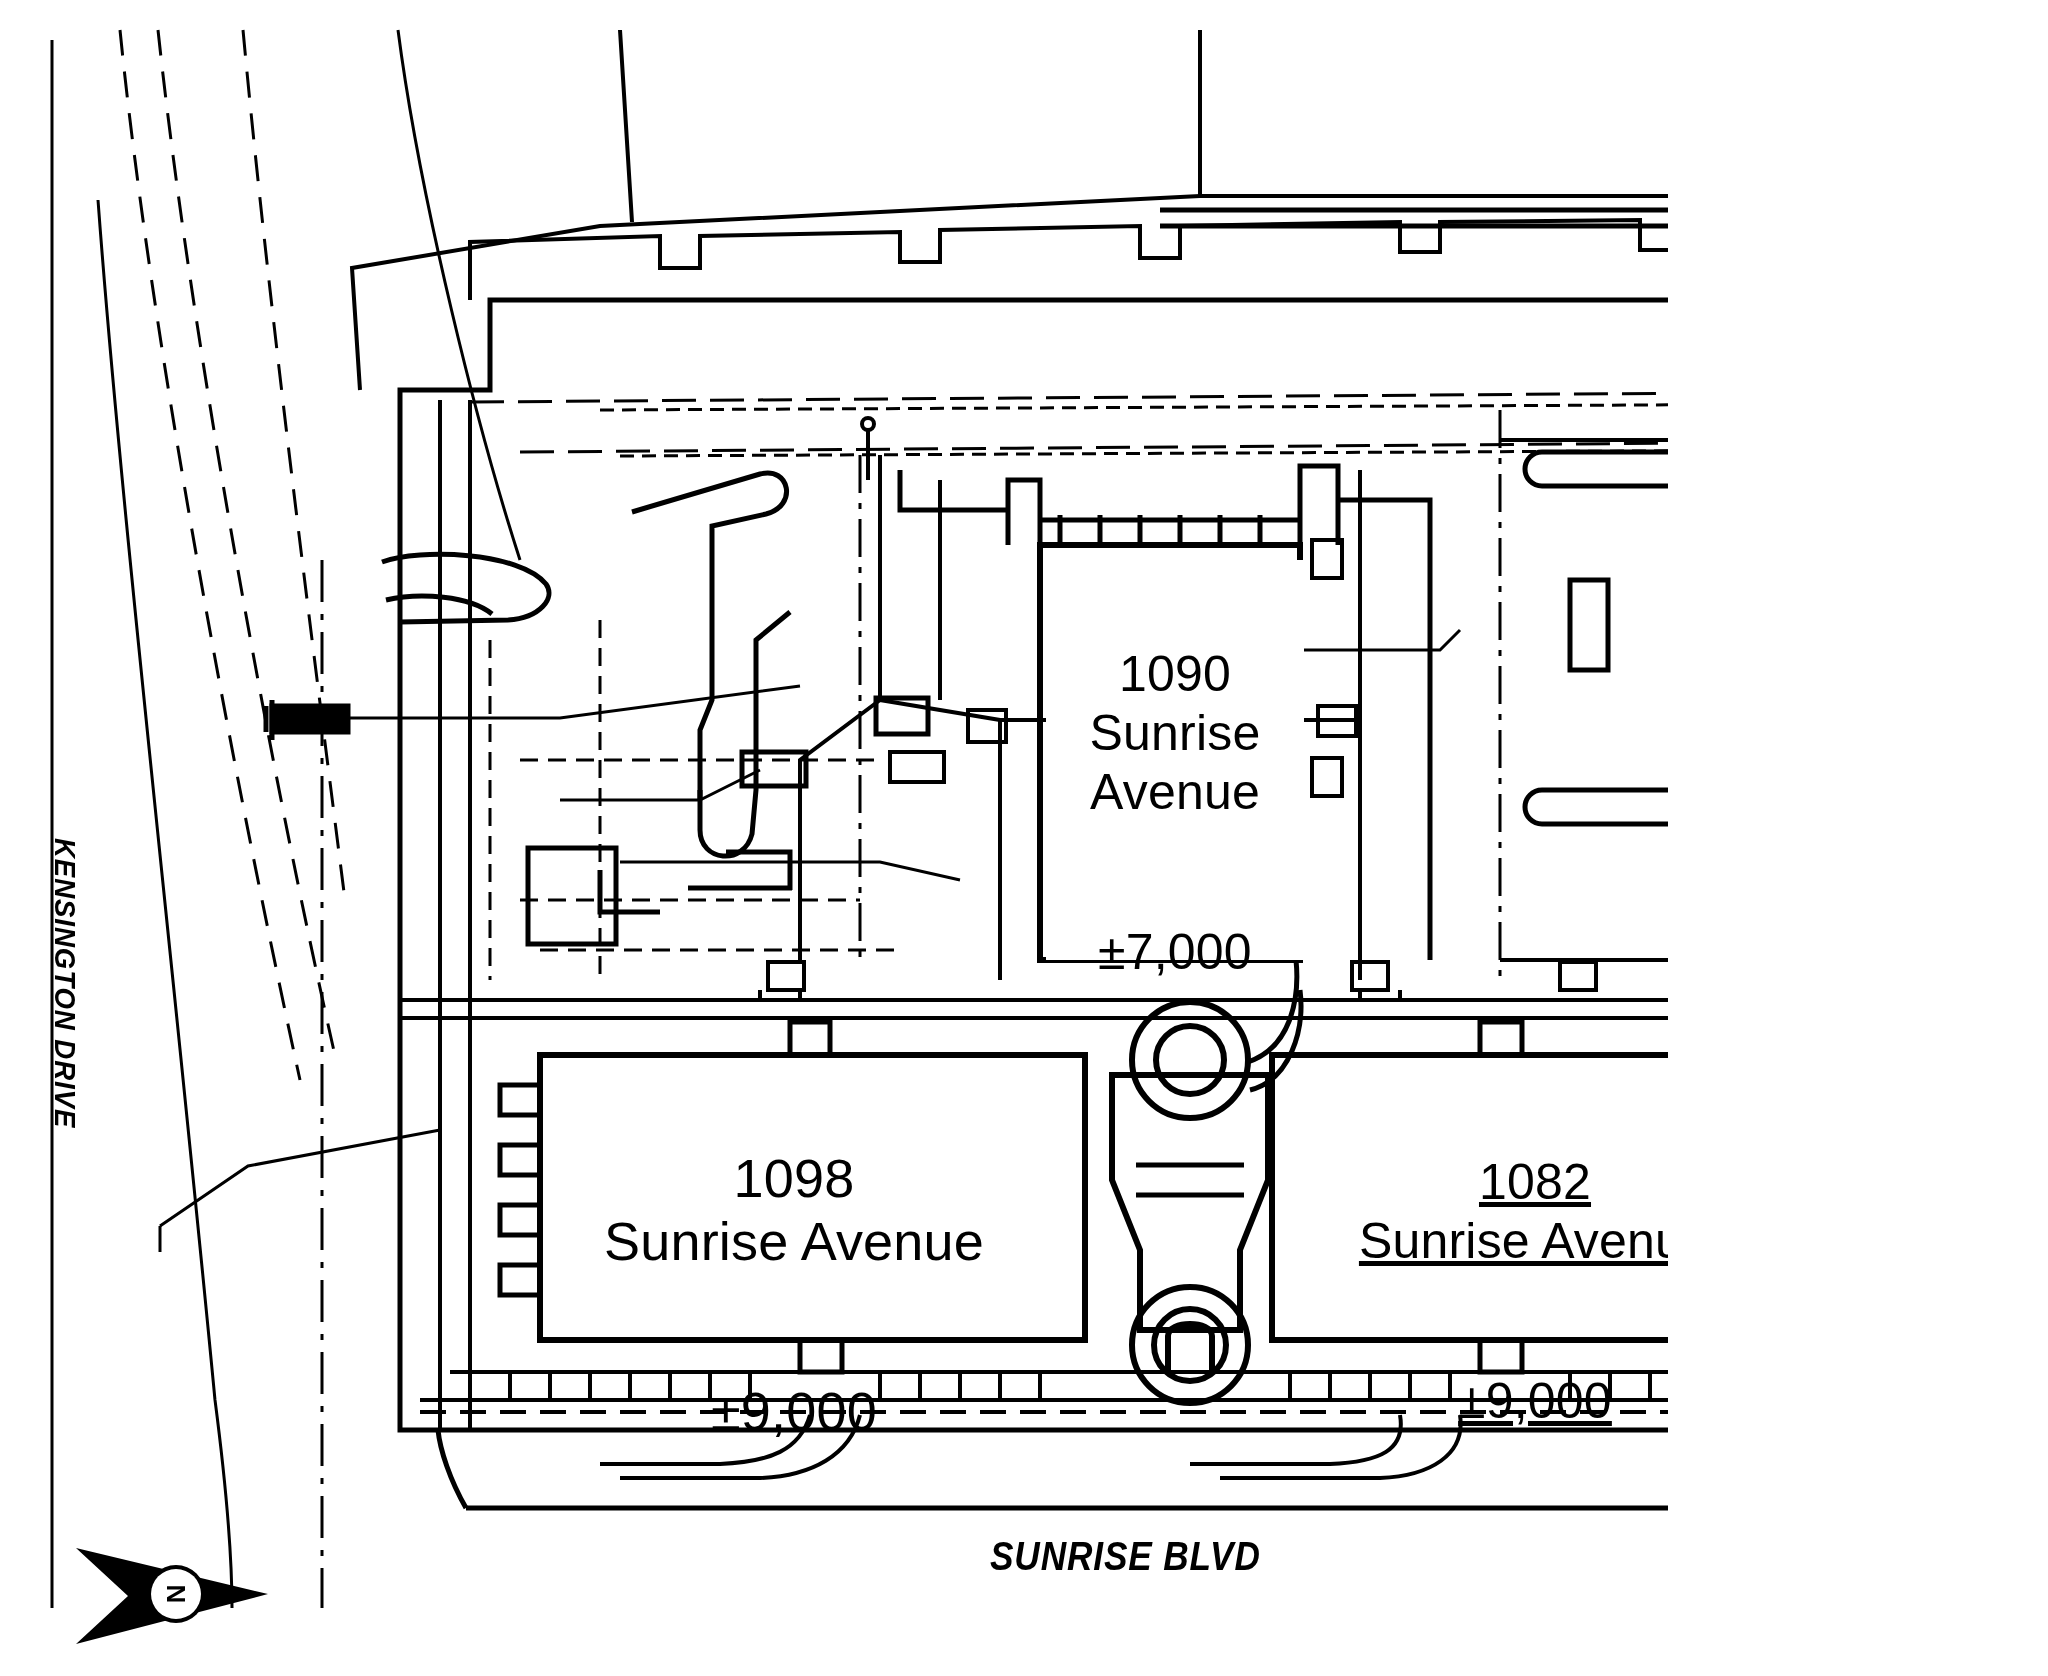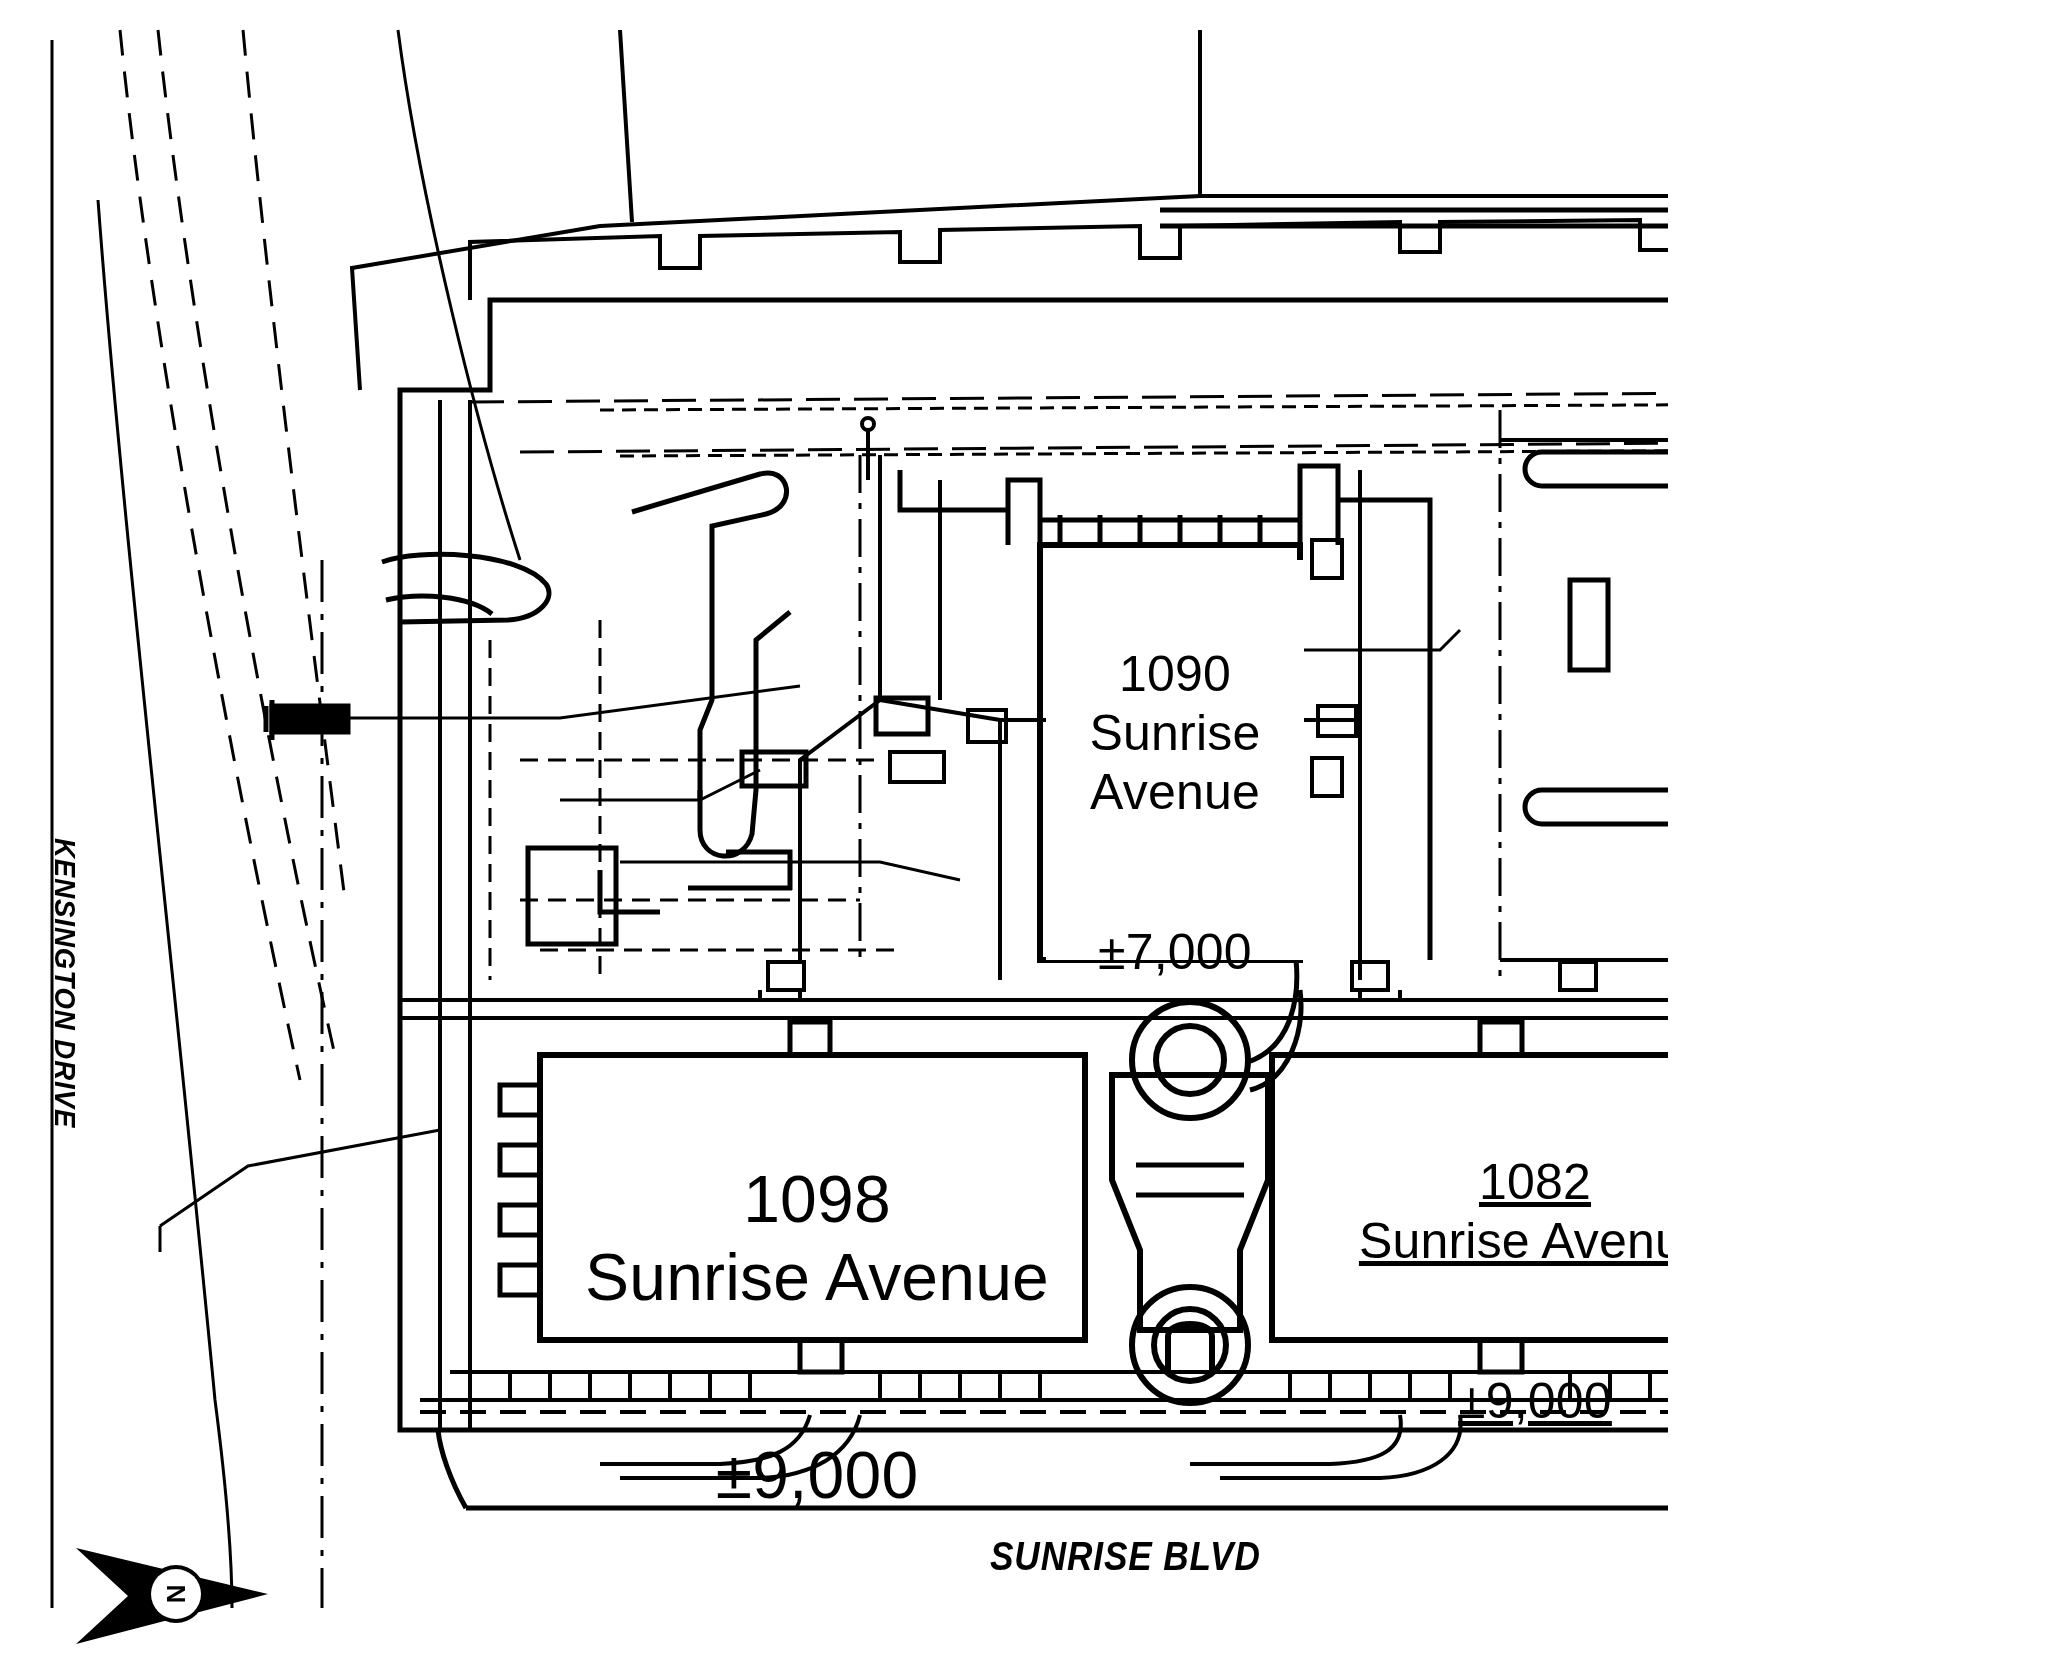--- a/index.html
+++ b/index.html
@@ -40,23 +40,23 @@
   .parcel-label .pl-area { display: block; }
   #label-1090 {
     left: 1046px; top: 560px;
     width: 258px; height: 400px;
     font-size: 50px;
     padding-top: 26px;
     box-sizing: border-box;
   }
   #label-1090 .pl-area { margin-top: 42px; }
   #label-1098 {
-    left: 567px; top: 1065px;
+    left: 544px; top: 1065px;
     width: 500px; height: 255px;
-    font-size: 66px;
+    font-size: 54px;
     padding-top: 18px;
     box-sizing: border-box;
   }
   #label-1098 .pl-area { margin-top: 42px; }
   #label-1082 {
     left: 1300px; top: 1072px;
     width: 470px; height: 255px;
     font-size: 50px;
     padding-top: 22px;
     box-sizing: border-box;

